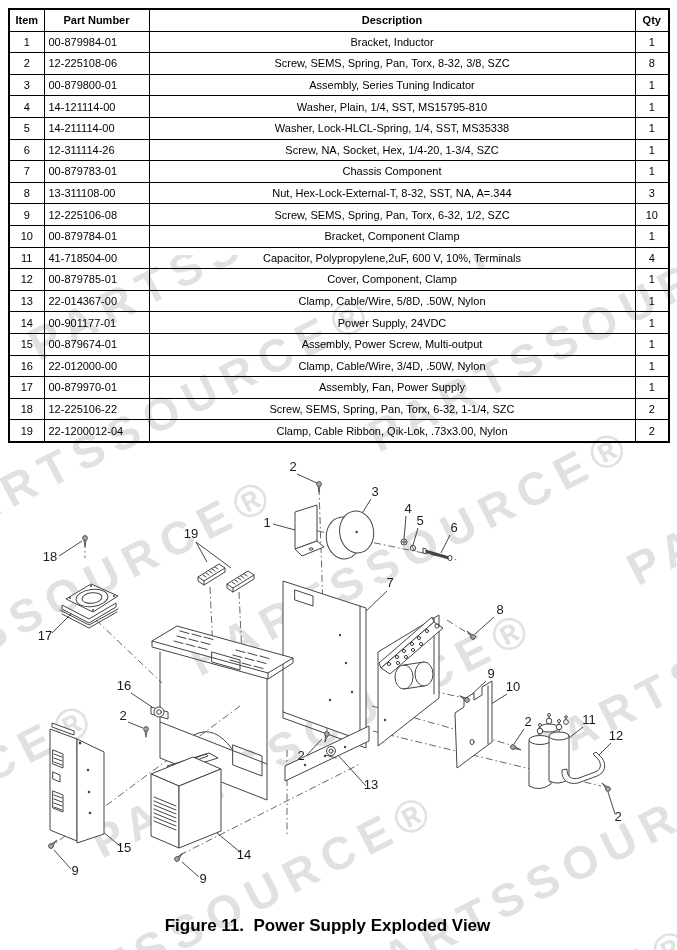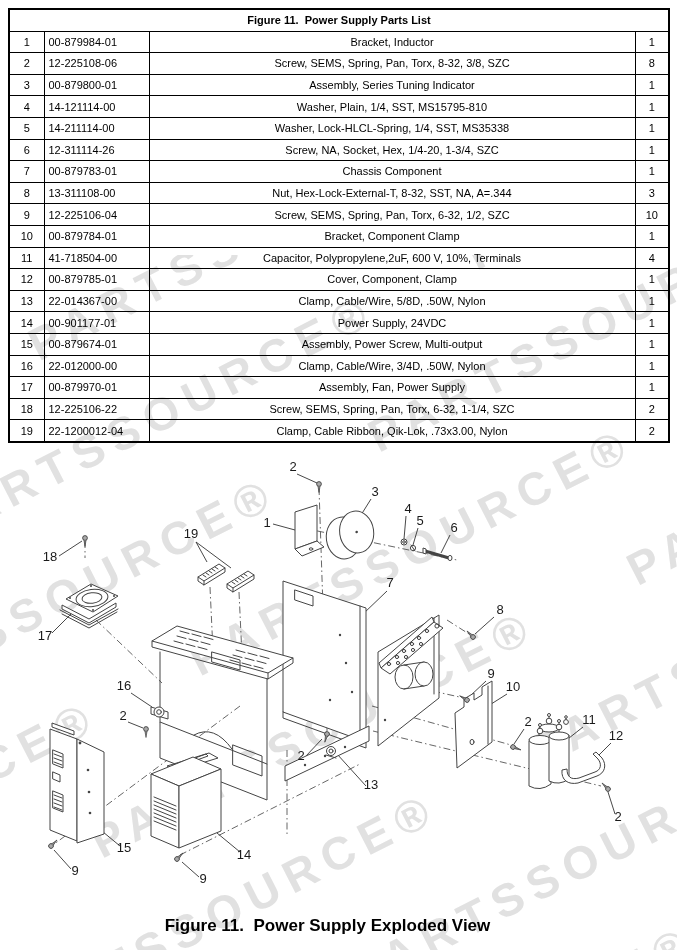--- a/index.html
+++ b/index.html
@@ -58,21 +58,24 @@
   <div class="table-wrap">
     <table class="parts">
       <colgroup>
         <col class="c-item">
           <col class="c-part">
           <col class="c-desc">
           <col class="c-qty">
       </colgroup>
       <thead>
         <tr>
-          <th class="title-cell" colspan="4">Figure 11.&nbsp; Power Supply Parts List</th>
+          <th class="col-h">Item</th>
+          <th class="col-h">Part Number</th>
+          <th class="col-h">Description</th>
+          <th class="col-h">Qty</th>
         </tr>
       </thead>
       <tbody>
           <tr>
             <td class="cell-item">1</td>
             <td class="cell-part-number">00-879984-01</td>
             <td class="cell-description">Bracket, Inductor</td>
             <td class="cell-qty">1</td>
           </tr>
           <tr>
@@ -112,21 +115,21 @@
             <td class="cell-qty">1</td>
           </tr>
           <tr>
             <td class="cell-item">8</td>
             <td class="cell-part-number">13-311108-00</td>
             <td class="cell-description">Nut, Hex-Lock-External-T, 8-32, SST, NA, A=.344</td>
             <td class="cell-qty">3</td>
           </tr>
           <tr>
             <td class="cell-item">9</td>
-            <td class="cell-part-number">12-225106-04</td>
+            <td class="cell-part-number">12-225106-08</td>
             <td class="cell-description">Screw, SEMS, Spring, Pan, Torx, 6-32, 1/2, SZC</td>
             <td class="cell-qty">10</td>
           </tr>
           <tr>
             <td class="cell-item">10</td>
             <td class="cell-part-number">00-879784-01</td>
             <td class="cell-description">Bracket, Component Clamp</td>
             <td class="cell-qty">1</td>
           </tr>
           <tr>

